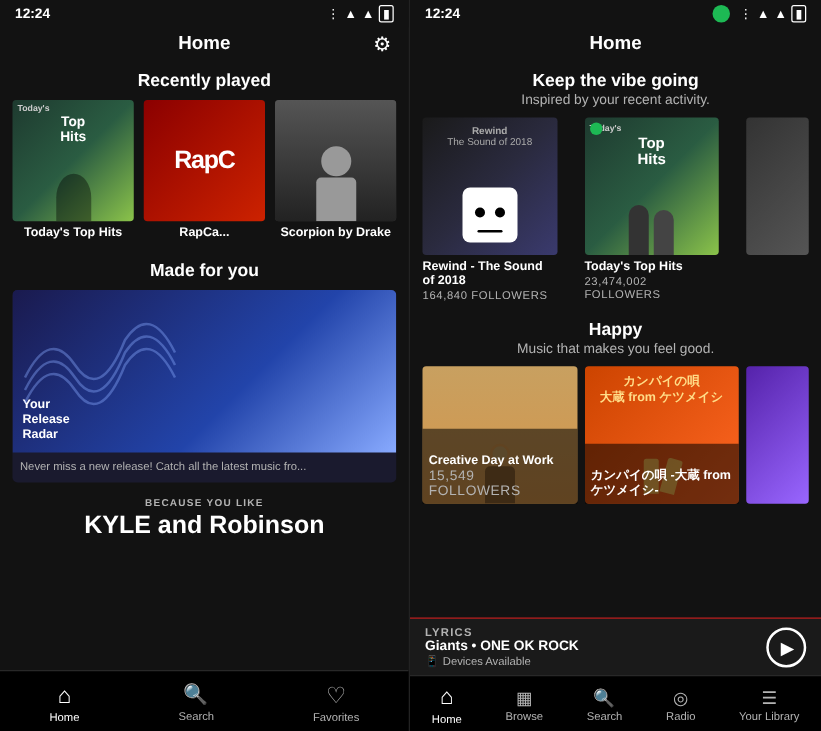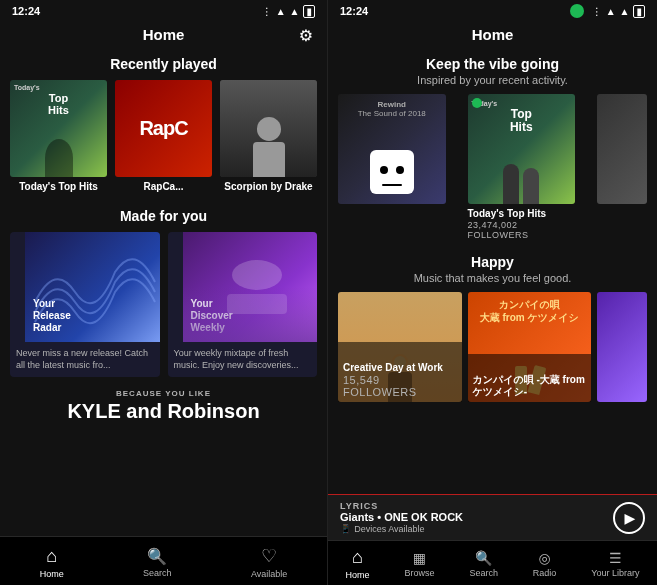--- a/index.html
+++ b/index.html
@@ -144,23 +144,22 @@
       gap: 8px;
     }
     .mfy-item {
       flex: 1;
       background: #1a1a2e;
       border-radius: 4px;
       overflow: hidden;
     }
     .mfy-cover {
       width: 100%;
-      height: 110px;
+      height: 130px;
       position: relative;
-      margin-left: 15px;
     }
     .mfy-info {
       padding: 4px 6px 6px;
     }
     .mfy-desc {
       font-size: 9px;
       color: #b3b3b3;
       margin-top: 2px;
       line-height: 1.3;
     }
@@ -493,55 +492,41 @@
             <path d="M10,90 Q30,50 50,80 Q70,110 90,60 Q110,30 130,70" stroke="#88aaff" fill="none" stroke-width="2"></path>
             <path d="M10,70 Q30,30 50,60 Q70,90 90,40 Q110,10 130,50" stroke="#88aaff" fill="none" stroke-width="2"></path>
           </svg>
           <div class="rr-text">Your<br>Release<br>Radar</div>
         </div>
         <div class="mfy-info">
           <div class="mfy-desc">Never miss a new release! Catch all the latest music fro...</div>
         </div>
       </div>
 
-      <div class="mfy-item">
-        <div class="mfy-cover cover-discover-weekly" style="position:relative;overflow:hidden;">
-
-          <div style="position:absolute;bottom:0;left:0;right:0;height:50%;background:linear-gradient(180deg,transparent,rgba(100,50,150,0.7));"></div>
-          <div style="position:absolute;top:0;left:0;right:0;bottom:0;display:flex;align-items:center;justify-content:center;flex-direction:column;">
-            <div style="width:50px;height:30px;background:rgba(255,255,255,0.2);border-radius:50%;margin-bottom:4px;"></div>
-            <div style="width:60px;height:20px;background:rgba(255,255,255,0.15);border-radius:4px;"></div>
-          </div>
-          <div class="rr-text">Your<br>Discover<br>Weekly</div>
-        </div>
-        <div class="mfy-info">
-          <div class="mfy-desc">Your weekly mixtape of fresh music. Enjoy new discoveries...</div>
-        </div>
-      </div>
 
     </div>
   </div>
 
   <div class="because-section">
     <div class="because-label">BECAUSE YOU LIKE</div>
     <div class="because-title">KYLE and Robinson</div>
   </div>
 
   <div class="bottom-nav">
     <div class="nav-item">
       <span class="nav-icon active">⌂</span>
       <span class="nav-label active">Home</span>
     </div>
     <div class="nav-item">
       <span class="nav-icon" style="font-size:16px;">🔍</span>
       <span class="nav-label">Search</span>
     </div>
     <div class="nav-item">
       <span class="nav-icon">♡</span>
-      <span class="nav-label">Available</span>
+      <span class="nav-label">Favorites</span>
     </div>
   </div>
 
 </div>
 
 <div class="right-panel">
 
   <div class="status-bar">
     <span class="status-time">12:24</span>
     <div class="status-icons">
@@ -573,20 +558,24 @@
               <div style="font-size:8px;color:#aaa;">The Sound of 2018</div>
             </div>
 
             <div style="position:absolute;bottom:10px;left:50%;transform:translateX(-50%);width:44px;height:44px;background:#fff;border-radius:6px;display:flex;align-items:center;justify-content:center;">
               <div style="display:flex;gap:8px;margin-top:-4px;">
                 <div style="width:8px;height:8px;background:#000;border-radius:50%;"></div>
                 <div style="width:8px;height:8px;background:#000;border-radius:50%;"></div>
               </div>
               <div style="position:absolute;bottom:8px;left:50%;transform:translateX(-50%);width:20px;height:2px;background:#000;border-radius:1px;"></div>
             </div>
+          </div>
+          <div class="kv-info">
+            <div class="kv-title">Rewind - The Sound of 2018</div>
+            <div class="kv-followers">164,840 FOLLOWERS</div>
           </div>
         </div>
 
         <div class="kv-item">
           <div class="kv-cover cover-top-hits" style="position:relative;">
             <div style="position:absolute;top:6px;left:4px;font-size:7px;color:#ccc;font-weight:600;">Today's</div>
             <div style="font-size:12px;font-weight:800;color:#fff;text-align:center;line-height:1.1;margin-top:14px;">Top<br>Hits</div>
             <div style="position:absolute;bottom:0;left:50%;transform:translateX(-50%);width:36px;height:48px;">
 
               <div style="position:absolute;left:0;bottom:0;width:16px;height:40px;background:#333;border-radius:8px 8px 0 0;"></div>

